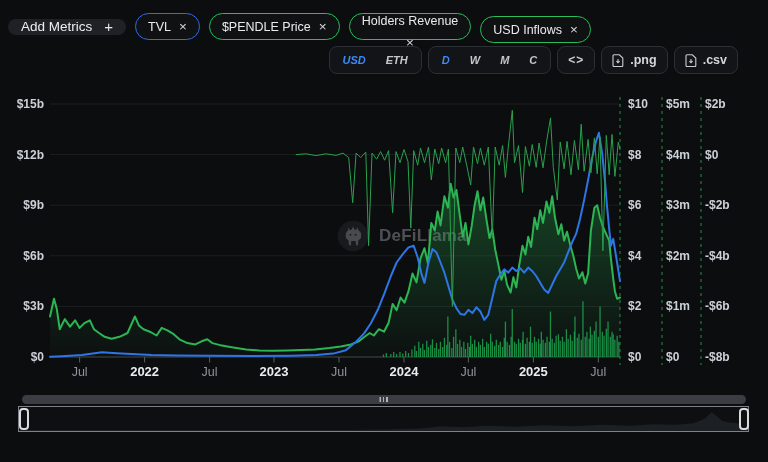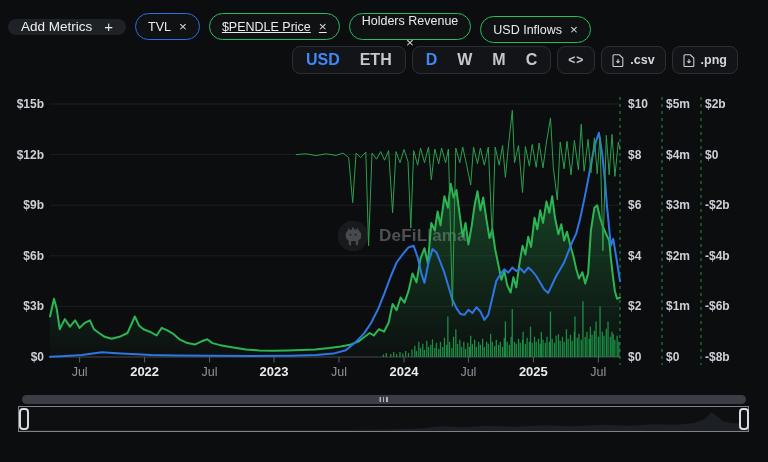--- a/index.html
+++ b/index.html
@@ -14,22 +14,22 @@
   .btn-add .plus{font-size:15px;color:#e4e6e9;}
   .pill{display:flex;align-items:center;gap:8px;height:27px;padding:0 12px;border-radius:15px;
         background:rgba(255,255,255,0.02);border:1px solid #2abd5d;color:#e9ebed;font-size:12.5px;
         cursor:pointer;font-family:"Liberation Sans",sans-serif;}
   .pill .pill-close{color:#d8dbde;font-size:13.5px;line-height:1;}
 
   
   .toolbar{position:absolute;top:46px;right:30px;display:flex;gap:6px;align-items:center;}
   .tgroup{display:flex;align-items:center;height:28px;background:#121417;border:1px solid #2c2f34;
           border-radius:8px;padding:0 3px;box-sizing:border-box;}
-  .tseg{padding:0 10px;font-size:16px;font-weight:700;color:#c3c8ce;background:none;border:none;
-        cursor:pointer;height:100%;font-family:"Liberation Sans",sans-serif;}
+  .tseg{padding:0 10px;font-size:11px;font-weight:700;color:#c3c8ce;background:none;border:none;
+        cursor:pointer;height:100%;font-family:"Liberation Sans",sans-serif;font-style:italic;}
   .tseg.active{color:#3d8af7;}
   .tbtn{display:flex;align-items:center;gap:6px;height:28px;background:#121417;border:1px solid #2c2f34;
         border-radius:8px;padding:0 10px;color:#d3d6da;font-size:12.5px;font-weight:600;cursor:pointer;
         box-sizing:border-box;font-family:"Liberation Sans",sans-serif;}
   .tbtn .embed-glyph{font-size:12px;letter-spacing:1px;color:#c9cdd2;font-weight:700;}
 
   
   .watermark{position:absolute;left:336px;top:219px;display:flex;align-items:center;gap:9px;opacity:.38;}
   .watermark-text{color:#b9bdc3;font-size:17px;font-weight:700;letter-spacing:.2px;}
 
@@ -58,21 +58,21 @@
   <div class="metrics-row">
     <button class="btn-add">
       <span>Add Metrics</span>
       <span class="plus">+</span>
     </button>
     <div id="pills" style="display:flex;gap:9px;align-items:center;">
         <button class="pill" style="border-color: rgb(46, 110, 224); justify-content: space-between;">
           <span>TVL</span>
           <span class="pill-close">×</span>
         </button>
-        <button class="pill" style="border-color: rgb(42, 189, 93); text-decoration: underline;">
+        <button class="pill" style="border-color: rgb(42, 189, 93);">
           <span>$PENDLE Price</span>
           <span class="pill-close">×</span>
         </button>
         <button class="pill" style="border-color: rgb(42, 189, 93); flex-direction: column;">
           <span>Holders Revenue</span>
           <span class="pill-close">×</span>
         </button>
         <button class="pill" style="border-color: rgb(42, 189, 93); margin-top: 6px;">
           <span>USD Inflows</span>
           <span class="pill-close">×</span>
@@ -93,28 +93,28 @@
       </div>
     <button class="tbtn">
       <span class="embed-glyph">&lt;&gt;</span>
     </button>
     <span id="export-buttons" style="display:flex;gap:6px;">
         <button class="tbtn">
           <svg width="12" height="13" viewBox="0 0 12 13">
             <path d="M2 .8h5.3L10.8 4v7.6a1 1 0 0 1-1 1H2a1 1 0 0 1-1-1V1.8a1 1 0 0 1 1-1z" fill="none" stroke="#c9cdd2" stroke-width="1.1"></path>
             <path d="M6 5v3.6M4.4 7.2L6 8.8 7.6 7.2" stroke="#c9cdd2" stroke-width="1.1" fill="none"></path>
           </svg>
-          <span>.csv</span>
+          <span>.png</span>
         </button>
         <button class="tbtn">
           <svg width="12" height="13" viewBox="0 0 12 13">
             <path d="M2 .8h5.3L10.8 4v7.6a1 1 0 0 1-1 1H2a1 1 0 0 1-1-1V1.8a1 1 0 0 1 1-1z" fill="none" stroke="#c9cdd2" stroke-width="1.1"></path>
             <path d="M6 5v3.6M4.4 7.2L6 8.8 7.6 7.2" stroke="#c9cdd2" stroke-width="1.1" fill="none"></path>
           </svg>
-          <span>.png</span>
+          <span>.csv</span>
         </button>
       </span>
   </div>
 
   <div class="watermark">
     <svg width="34" height="34" viewBox="0 0 38 38">
       <circle cx="19" cy="19" r="17" fill="#4a4e54" opacity="0.55"></circle>
       <path fill="#c3c6cb" opacity="0.85" d="M14 9.5l1.6 3 2-.9 1.4-3.1 1.5 3.1 2.1.5 1.4-2.6 1.5 3.5c1.8 1 2.6 2.6 2.6 4.5v2c0 2-1.2 3.4-3 3.9l-.6 6h-2.2l-.3-4.9h-5l-.3 4.9h-2.2l-.6-6c-1.8-.5-3-1.9-3-3.9v-2c0-1.9.9-3.5 2.4-4.5z"></path>
       <circle cx="16.2" cy="17.5" r="1.1" fill="#33363b"></circle>
       <circle cx="22" cy="17.5" r="1.1" fill="#33363b"></circle>

